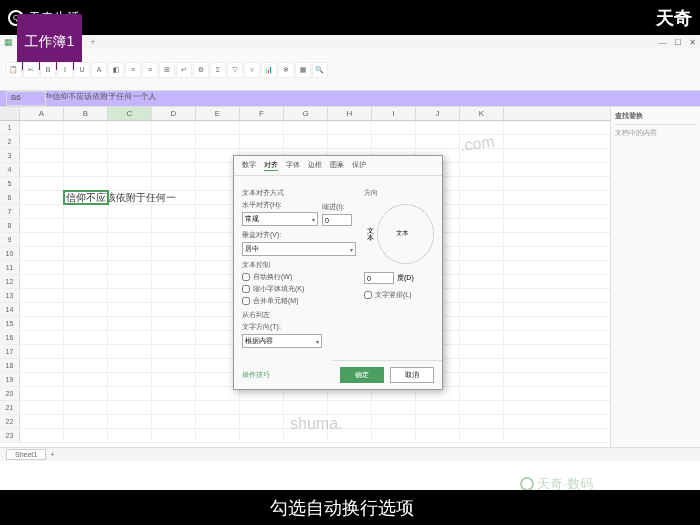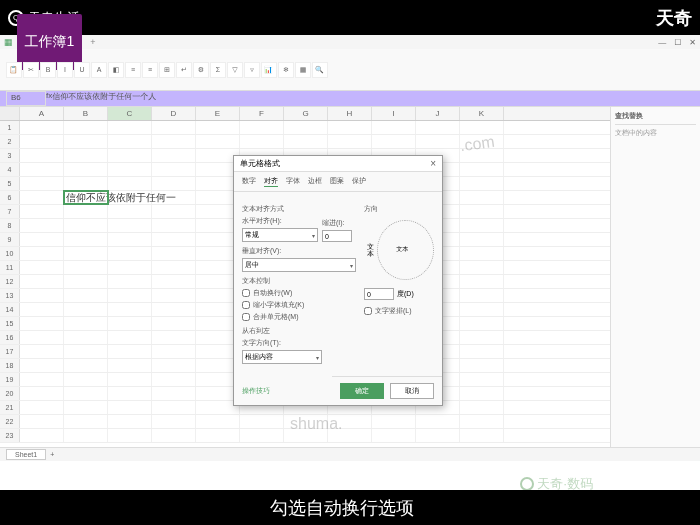--- a/index.html
+++ b/index.html
@@ -459,24 +459,20 @@
       <div style="color:#999">文档中的内容</div>
     </div>
   </div>
 
   <div class="statusbar">
     <span class="sheet-tab">Sheet1</span>
     <span style="padding:0 4px">+</span>
   </div>
 
   <div class="dialog">
-    <div class="dlg-title">
-      <span>单元格格式</span>
-      <span class="dlg-close">×</span>
-    </div>
     <div class="dlg-tabs">
       <span>数字</span>
       <span class="active">对齐</span>
       <span>字体</span>
       <span>边框</span>
       <span>图案</span>
       <span>保护</span>
     </div>
     <div class="dlg-body">
       <div class="dlg-left">

